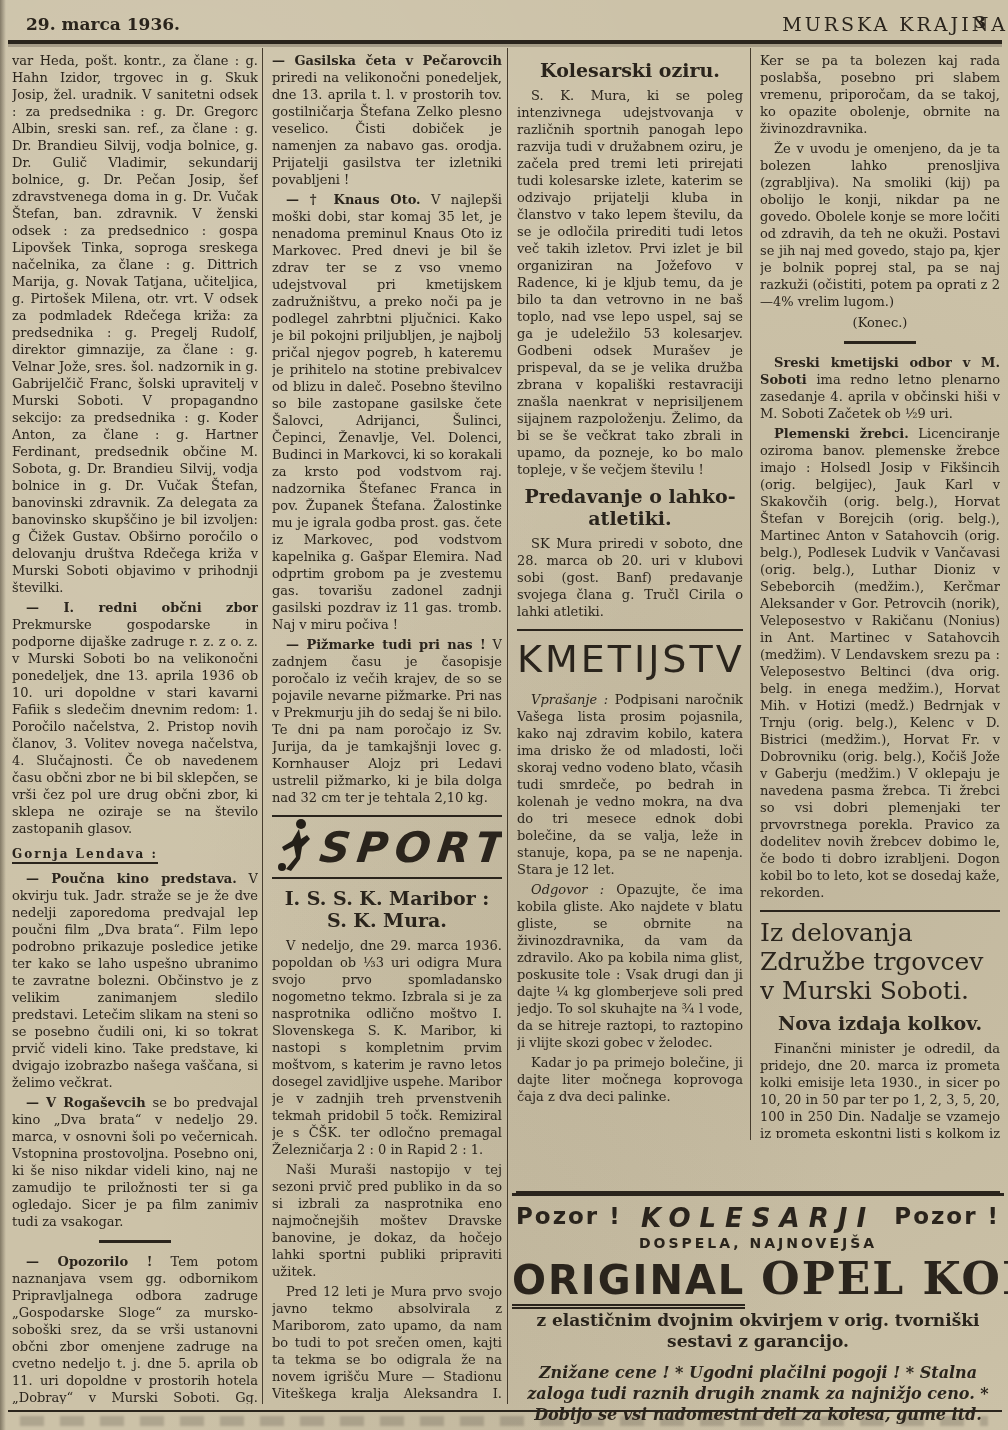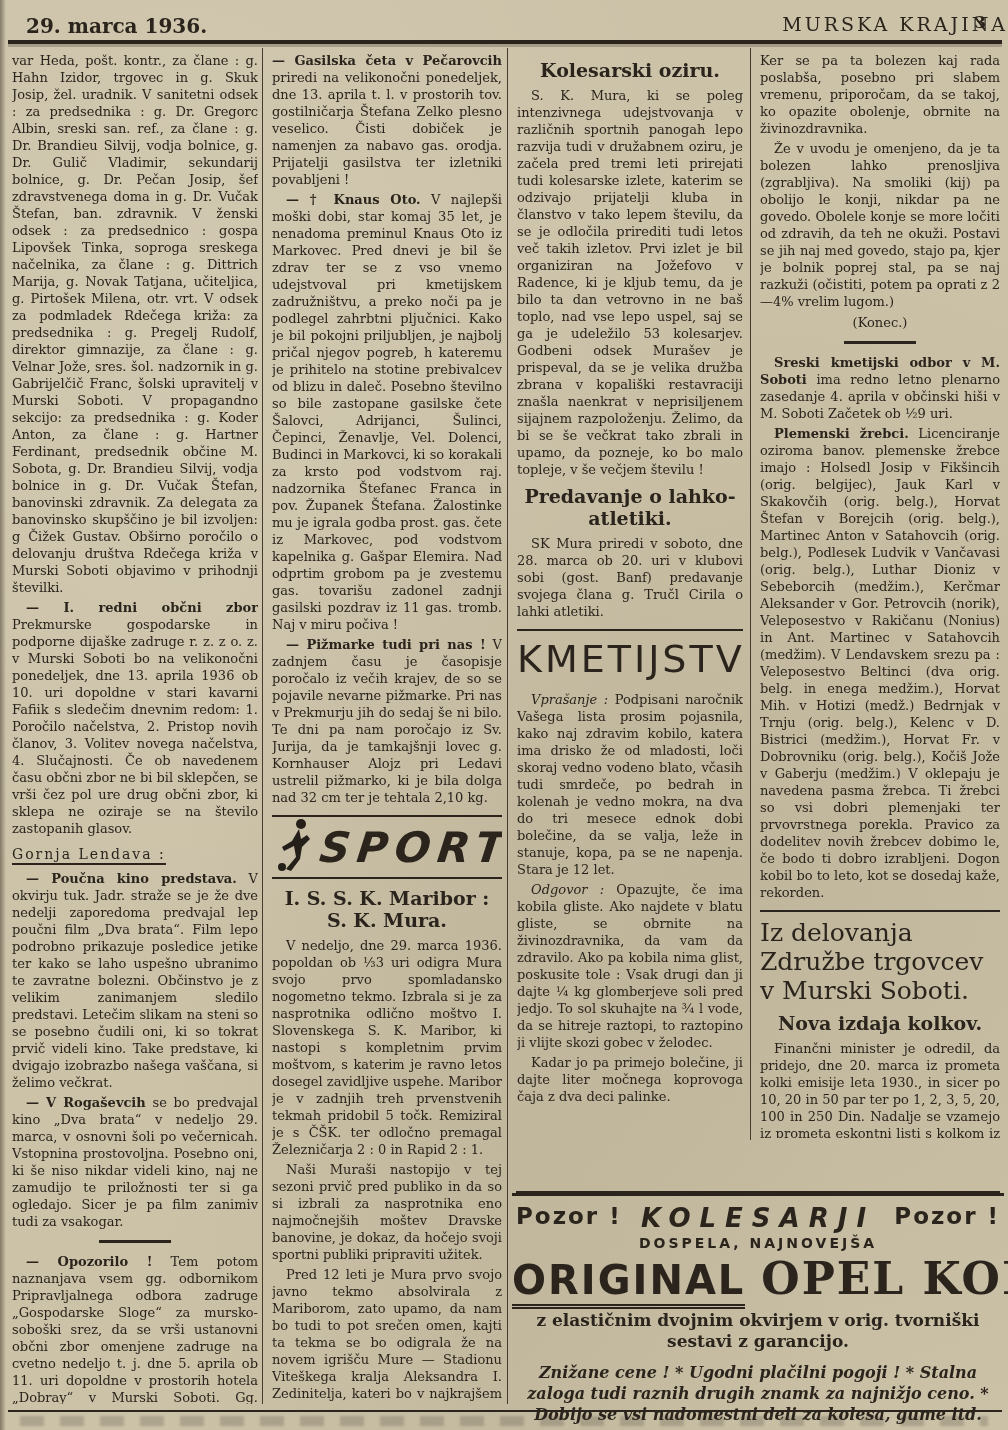--- a/index.html
+++ b/index.html
@@ -5,39 +5,39 @@
   html,body{margin:0;padding:0;background:#b9af95;}
   .page{position:relative;width:1008px;height:1430px;overflow:hidden;color:#2a241c;
     background:
       radial-gradient(ellipse at 18% 22%, rgba(255,255,255,.10), transparent 45%),
       radial-gradient(ellipse at 78% 60%, rgba(96,84,60,.10), transparent 55%),
       radial-gradient(ellipse at 50% 95%, rgba(96,84,60,.08), transparent 50%),
       #ccc2a8;
     font-family:"DejaVu Serif", serif;}
   .edge{position:absolute;left:0;top:0;bottom:0;width:6px;background:linear-gradient(90deg,rgba(40,32,20,.45),rgba(40,32,20,0));}
   
-  .date{position:absolute;left:26px;top:14px;font-weight:700;font-size:20px;}
+  .date{position:absolute;left:26px;top:14px;font-weight:700;font-size:17px;}
   .masthead{position:absolute;left:0;right:0;top:13px;text-align:right;font-weight:400;font-size:19px;letter-spacing:3px;padding-left:18px;}
   .pagenum{position:absolute;right:22px;top:12px;font-weight:700;font-size:17px;}
   .header-rule{position:absolute;left:8px;right:6px;top:40px;height:4px;background:#2a241c;box-shadow:0 3px 0 rgba(42,36,28,.25);}
   
   .col{position:absolute;top:52px;font-size:13px;line-height:17px;text-align:justify;overflow:hidden;}
   .c1{left:12px;width:246px;height:1352px;}
   .c2{left:272px;width:230px;height:1352px;}
   .c3{left:517px;width:226px;height:1086px;}
   .c4{left:760px;width:240px;height:1086px;}
   .vr{position:absolute;width:1px;background:#453b2c;top:48px;}
   .vr1{left:262px;height:1356px;}
   .vr2{left:507px;height:1356px;}
   .vr3{left:750px;height:1092px;}
   .para{margin:0 0 3px;text-indent:14px;}
   .para.first{text-indent:0;}
   .lead{font-weight:700;}
   .ilead{font-style:italic;}
-  .subhead{font-weight:400;font-size:14px;letter-spacing:2px;margin:9px 0 7px;text-indent:0;}
+  .subhead{font-weight:700;font-size:12px;letter-spacing:2px;margin:9px 0 7px;text-indent:0;}
   .subhead span{border-bottom:2px solid #2a241c;padding-bottom:1px;}
   .divider{width:72px;height:3px;background:#2a241c;margin:10px auto;}
   .rule-full{height:2px;background:#2a241c;margin:9px 0 6px;}
   .head-center{text-align:center;font-weight:700;font-size:19px;margin:7px 0 6px;text-indent:0;line-height:22px;}
   .bold-para{font-weight:700;}
   .kmet{font-family:"DejaVu Sans",sans-serif;font-weight:400;font-size:38px;letter-spacing:3px;margin:4px 0 10px;text-indent:0;text-align:left;line-height:44px;}
   .konec{text-align:center;text-indent:0;margin:4px 0 2px;}
   .section-head{font-size:25px;line-height:29px;font-weight:400;margin:2px 0 6px;text-indent:0;text-align:left;}
   
   .sport-banner{border-top:2px solid #2a241c;border-bottom:2px solid #2a241c;margin:9px 0 8px;height:58px;display:flex;align-items:center;justify-content:space-between;padding:1px 2px;}
@@ -95,21 +95,21 @@
             <circle cx="27" cy="7" r="5" fill="#241f18"></circle>
             <path d="M25 12 L18 24 L8 30 L10 34 L20 29 L22 40 L12 52 L17 54 L26 42 L28 30 L36 22 L33 18 L27 22 Z" fill="#241f18"></path>
             <circle cx="8" cy="50" r="4" fill="#241f18"></circle>
           </svg>
       </span>
       <span class="sport-word">SPORT</span>
 
     </div>
     <p class="head-center">I. S. S. K. Maribor : S. K. Mura.</p>
     <p class="para"><span>V nedeljo, dne 29. marca 1936. popoldan ob ⅓3 uri odigra Mura svojo prvo spomladansko nogometno tekmo. Izbrala si je za nasprotnika odlično moštvo I. Slovenskega S. K. Maribor, ki nastopi s kompletnim prvim moštvom, s katerim je ravno letos dosegel zavidljive uspehe. Maribor je v zadnjih treh prvenstvenih tekmah pridobil 5 točk. Remiziral je s ČŠK. ter odločno premagal Železničarja 2 : 0 in Rapid 2 : 1.</span></p>
-    <p class="para"><span>Naši Muraši nastopijo v tej sezoni prvič pred publiko in da so si izbrali za nasprotnika eno najmočnejših moštev Dravske banovine, je dokaz, da hočejo svoji sportni publiki pripraviti užitek.</span></p>
+    <p class="para"><span>Naši Muraši nastopijo v tej sezoni prvič pred publiko in da so si izbrali za nasprotnika eno najmočnejših moštev Dravske banovine, je dokaz, da hočejo lahki sportni publiki pripraviti užitek.</span></p>
     <p class="para"><span>Pred 12 leti je Mura prvo svojo javno tekmo absolvirala z Mariborom, zato upamo, da nam bo tudi to pot srečen omen, kajti ta tekma se bo odigrala že na novem igrišču Mure — Stadionu Viteškega kralja Aleksandra I. Zedinitelja, kateri bo v najkrajšem času popolnoma gotovo ter dne 28. junija tudi slovesno otvorjeno.</span></p>
 
   </section>
 
   <section class="col c3">
     <p class="head-center">Kolesarski oziru.</p>
     <p class="para"><span>S. K. Mura, ki se poleg intenzivnega udejstvovanja v različnih sportnih panogah lepo razvija tudi v družabnem oziru, je začela pred tremi leti prirejati tudi kolesarske izlete, katerim se odzivajo prijatelji kluba in članstvo v tako lepem številu, da se je odločila prirediti tudi letos več takih izletov. Prvi izlet je bil organiziran na Jožefovo v Radence, ki je kljub temu, da je bilo ta dan vetrovno in ne baš toplo, nad vse lepo uspel, saj se ga je udeležilo 53 kolesarjev. Godbeni odsek Murašev je prispeval, da se je velika družba zbrana v kopališki restavraciji znašla naenkrat v neprisiljenem sijajnem razpoloženju. Želimo, da bi se še večkrat tako zbrali in upamo, da pozneje, ko bo malo topleje, v še večjem številu !</span></p>
     <p class="head-center">Predavanje o lahko-atletiki.</p>
     <p class="para"><span>SK Mura priredi v soboto, dne 28. marca ob 20. uri v klubovi sobi (gost. Banf) predavanje svojega člana g. Tručl Cirila o lahki atletiki.</span></p>
     <div class="rule-full"></div>

